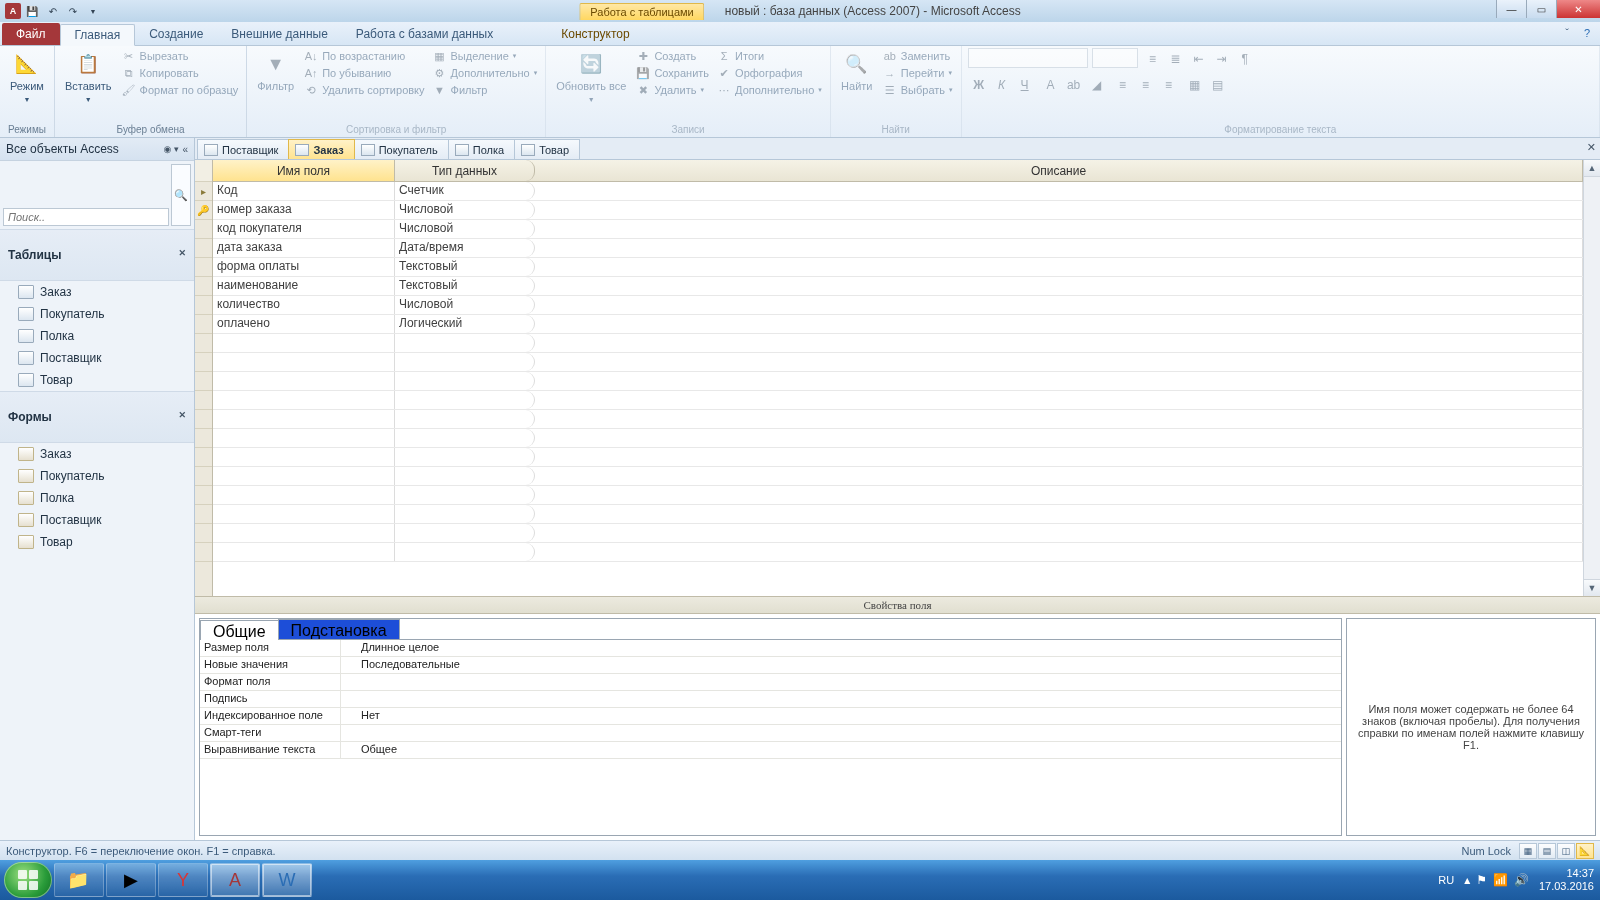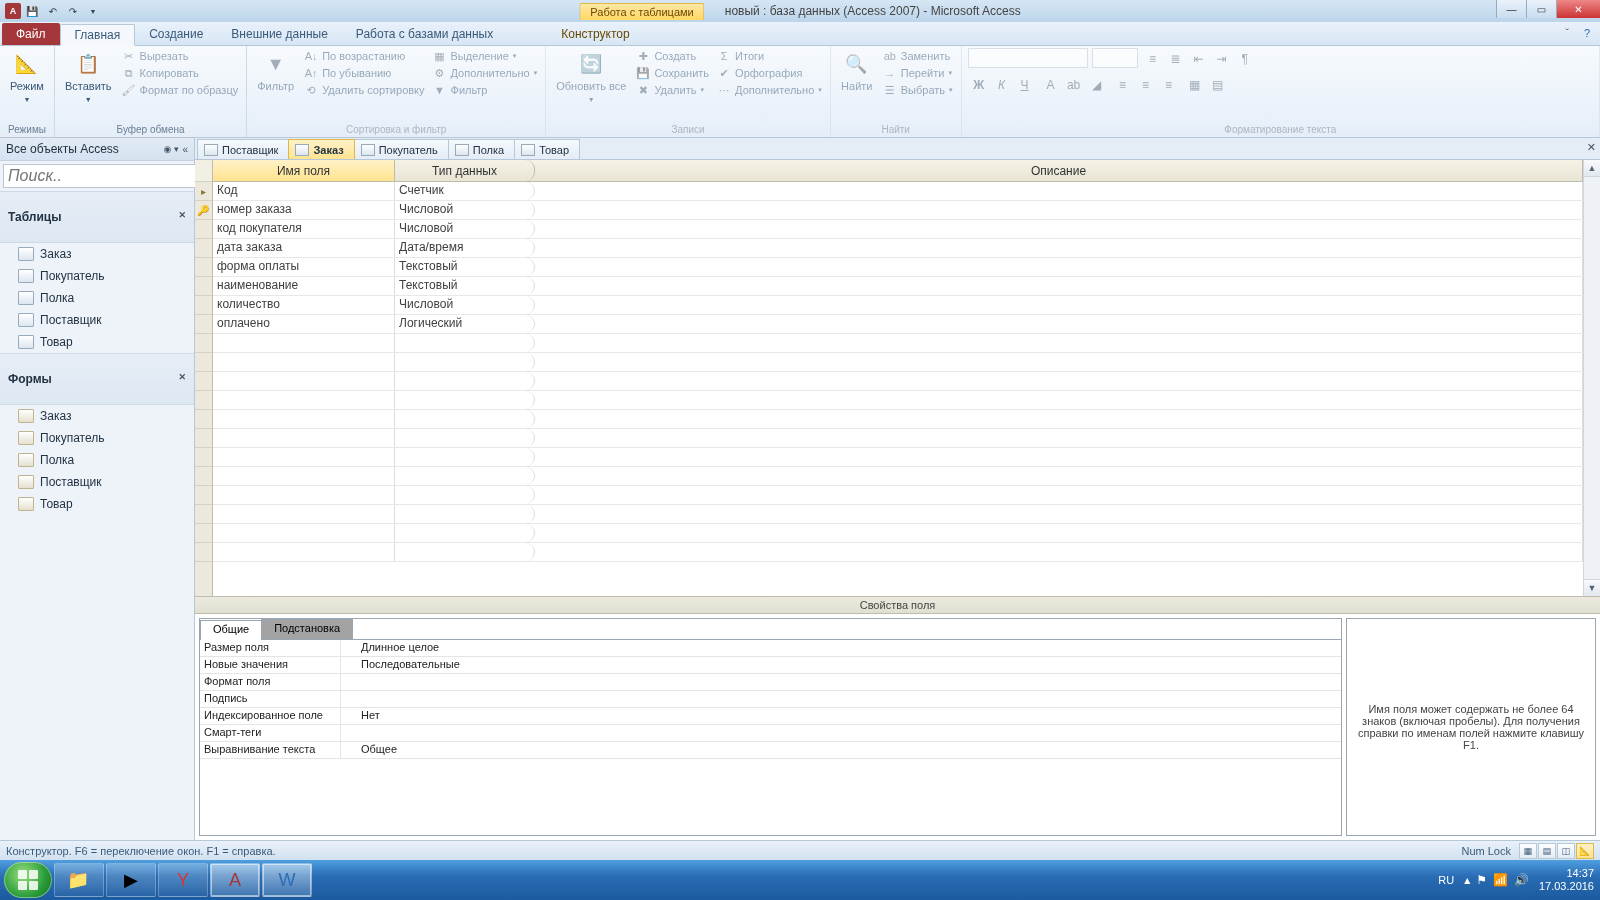--- a/index.html
+++ b/index.html
@@ -45,21 +45,21 @@
 
 .workspace { display: flex; height: calc(900px - 22px - 24px - 92px - 20px - 40px); }
 
 
 .navpane { width: 195px; background: #eef3f9; border-right: 1px solid #b6c7d8; display: flex; flex-direction: column; font-size: 12px; }
 .nav-header { display: flex; align-items: center; padding: 4px 6px; background: linear-gradient(#e2ebf5,#d5e2f0); border-bottom: 1px solid #c5d2e0; }
 .nav-header .txt { flex: 1; color: #234; font-size: 12px; }
 .nav-header .dd { font-size: 9px; color: #456; padding: 0 4px; }
 .nav-header .chev { font-size: 10px; color: #456; }
 .nav-search { display: flex; padding: 3px; gap: 2px; }
-.nav-search input { flex: 1; border: 1px solid #bcc8d4; font-size: 16px; padding: 2px 4px; font-style: italic; color: #888; }
+.nav-search input { flex: 1; border: 1px solid #bcc8d4; font-size: 11px; padding: 2px 4px; font-style: italic; color: #888; margin-top: 44px; }
 .nav-search .sbtn2 { width: 20px; border: 1px solid #bcc8d4; background: #fafcff; display: flex; align-items: center; justify-content: center; font-size: 11px; }
 .nav-group { background: linear-gradient(#e6edf6,#dde7f2); padding: 18px 8px; font-weight: bold; color: #234; border-top: 1px solid #cfdae7; border-bottom: 1px solid #cfdae7; display: flex; }
 .nav-group .exp { margin-left: auto; font-size: 9px; color: #456; }
 .nav-item { display: flex; align-items: center; gap: 6px; padding: 4px 10px 4px 18px; color: #234; }
 .nav-item .ticon { width: 16px; height: 14px; background: linear-gradient(#fff,#dce6f0); border: 1px solid #9ab; border-radius: 1px; font-size: 8px; display: flex; align-items: center; justify-content: center; }
 .nav-item .ficon { width: 16px; height: 14px; background: linear-gradient(#fff,#e6e0d0); border: 1px solid #c0b48a; border-radius: 1px; }
 
 
 .docarea { flex: 1; display: flex; flex-direction: column; background: #fff; }
 .doctabs { height: 22px; background: #e4ecf5; display: flex; align-items: flex-end; border-bottom: 1px solid #b6c7d8; padding-left: 2px; position: relative; }
@@ -81,25 +81,25 @@
 .grow .cell { border-right: 1px solid #dcdcdc; padding: 1px 4px; overflow: hidden; white-space: nowrap; }
 .grow.sel .cell.c1 { background: #fff; }
 .col.c1, .cell.c1 { width: 182px; }
 .col.c2, .cell.c2 { width: 140px; border-radius: 9px; }
 .col.c3, .cell.c3 { flex: 1; }
 .vscroll { width: 17px; background: #eef1f5; border-left: 1px solid #cfd6de; position: relative; }
 .vscroll .arr { height: 17px; display: flex; align-items: center; justify-content: center; font-size: 9px; color: #567; background: linear-gradient(#f8fafc,#e2e8ef); border-bottom: 1px solid #cfd6de; }
 .vscroll .arr.bot { position: absolute; bottom: 0; width: 100%; border-top: 1px solid #cfd6de; border-bottom: none; }
 
 
-.props-hdr { height: 18px; background: linear-gradient(#eceadf,#e1dfd0); border-top: 1px solid #c0bba8; border-bottom: 1px solid #c0bba8; text-align: center; font-size: 11px; color: #444; display: flex; align-items: center; justify-content: center; }
+.props-hdr { height: 18px; background: linear-gradient(#eceadf,#e1dfd0); border-top: 1px solid #c0bba8; border-bottom: 1px solid #c0bba8; text-align: center; font-size: 11px; color: #444; display: flex; align-items: center; justify-content: center; font-family: Liberation Serif, serif; }
 .props-body { display: flex; height: 226px; background: #fff; }
 .props-left { flex: 1; border: 1px solid #9aa6b2; margin: 4px 0 4px 4px; display: flex; flex-direction: column; }
-.ptabs { display: flex; height: 20px; font-size: 11px; }
-.ptab { padding: 2px 12px; border: 1px solid #9aa6b2; border-bottom: none; background: #a3a3a3; margin-right: -1px; }
+.ptabs { display: flex; height: 20px; font-size: 16px; }
+.ptab { padding: 2px 12px; border: 1px solid #9aa6b2; border-bottom: none; background: #1d4ed8; margin-right: -1px; }
 .ptab.active { background: #fff; position: relative; top: 1px; }
 .pgrid { flex: 1; border-top: 1px solid #9aa6b2; overflow: auto; }
 .prow { display: flex; height: 17px; font-size: 11px; color: #222; border-bottom: 1px solid #e5e5e0; }
 .prow .pk { width: 140px; padding: 1px 4px; }
 .prow .pv { flex: 1; padding: 1px 20px; border-left: 1px solid #e5e5e0; }
 .props-right { width: 250px; border: 1px solid #9aa6b2; margin: 4px; display: flex; align-items: center; justify-content: center; text-align: center; font-size: 11px; color: #444; padding: 8px; }
 
 
 .statusbar { height: 20px; background: linear-gradient(#e9f1fa,#d2e1f0); border-top: 1px solid #b6c7d8; display: flex; align-items: center; font-size: 11px; color: #3b5a7a; padding: 0 6px; }
 .statusbar .spacer { flex: 1; }

